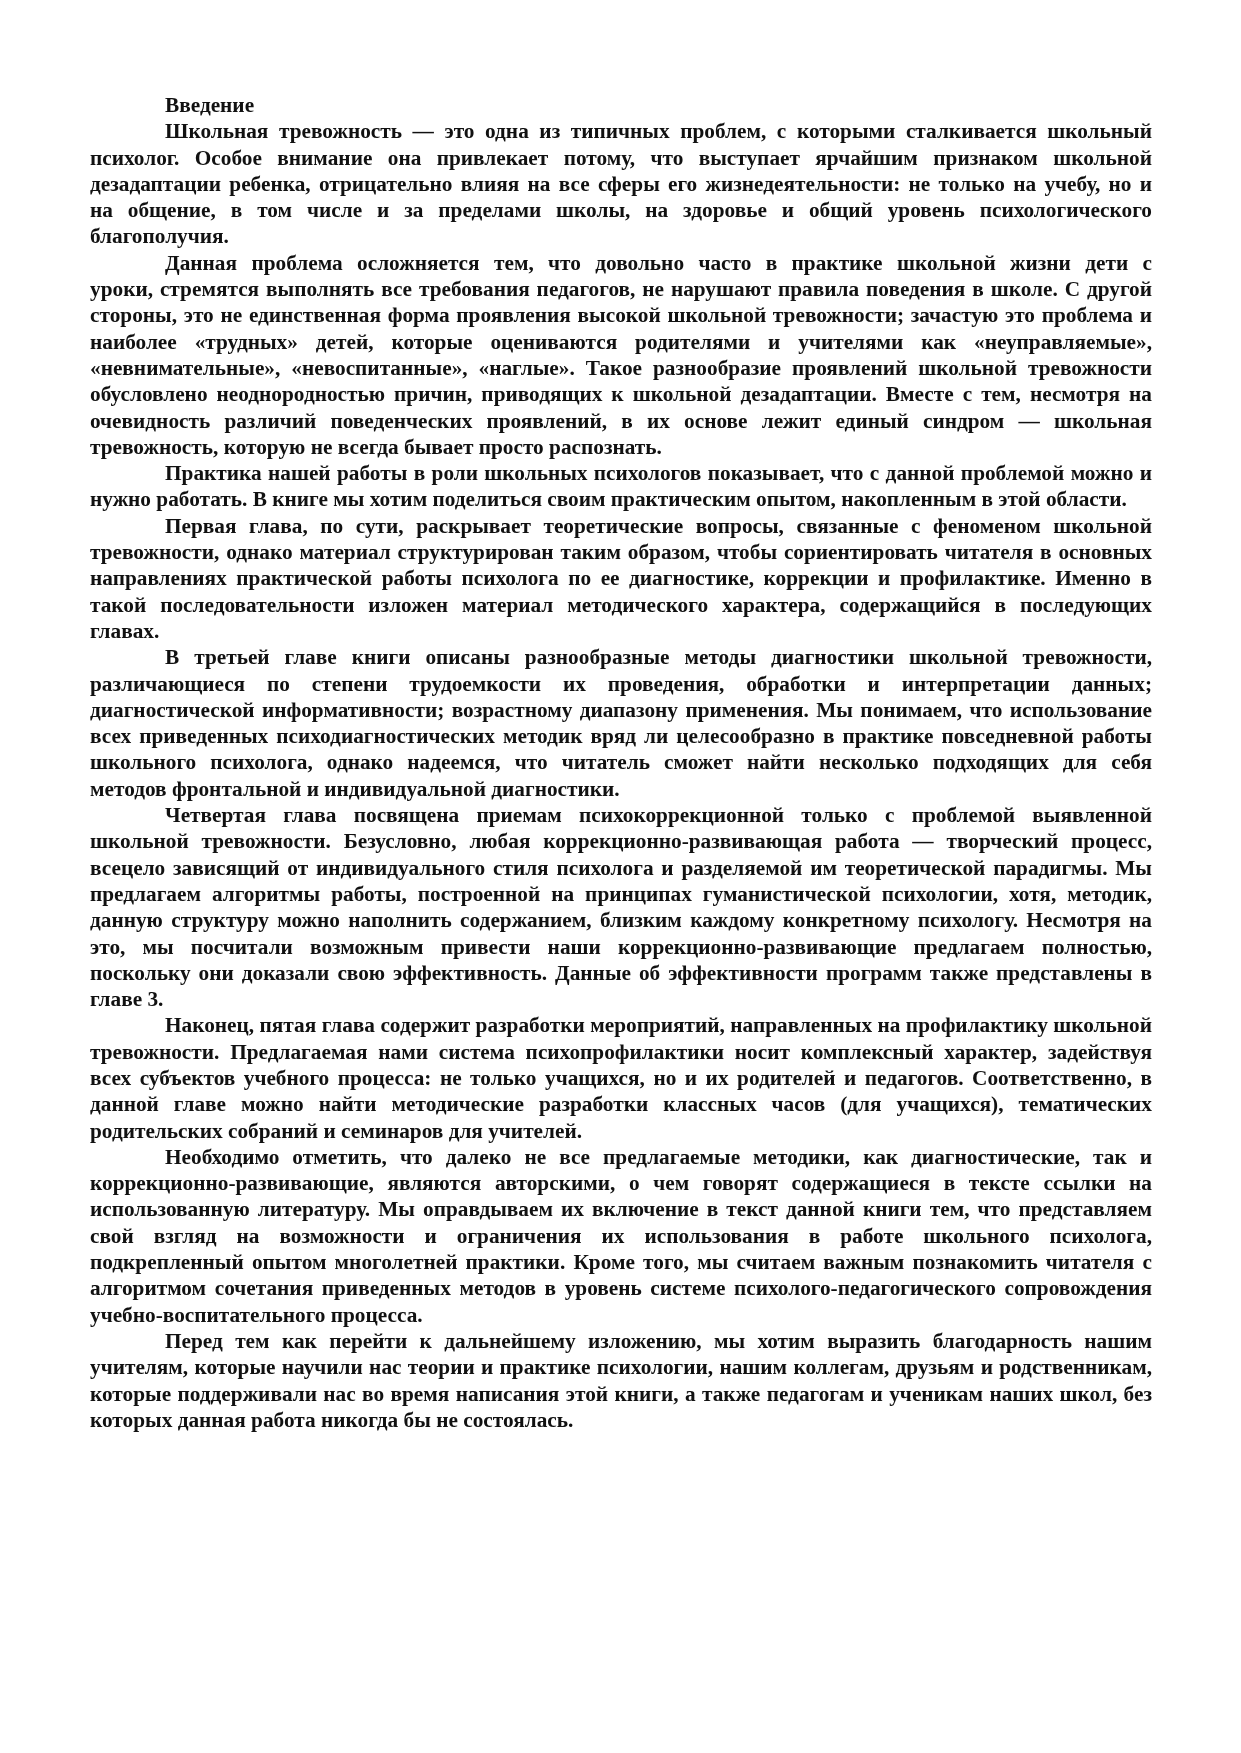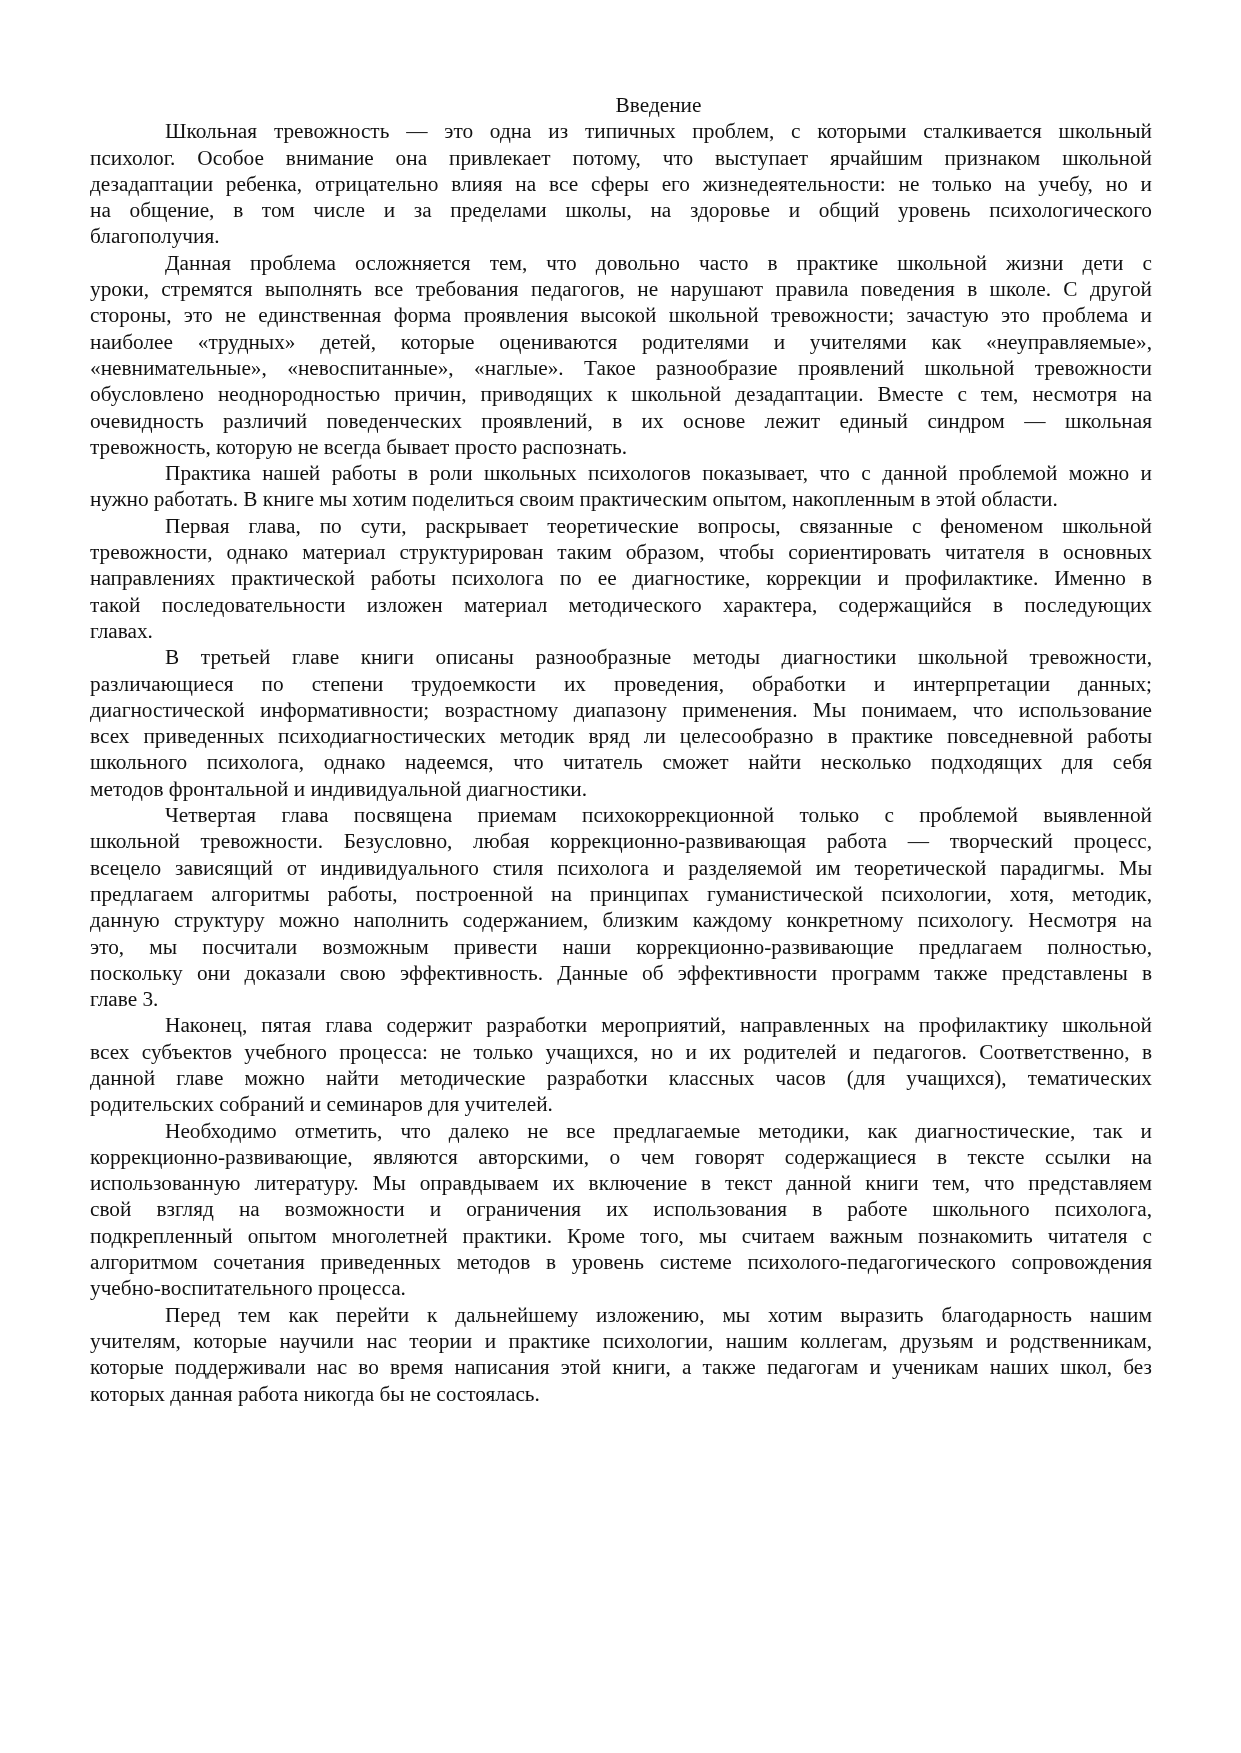--- a/index.html
+++ b/index.html
@@ -3,26 +3,26 @@
 <meta charset="utf-8">
 <style>
   html, body { margin: 0; padding: 0; background: #ffffff; }
   body { width: 1241px; height: 1753px; position: relative; overflow: hidden; }
   .page {
     position: absolute; left: 90px; top: 92px; width: 1062px;
     font-family: "Liberation Serif", "DejaVu Serif", serif;
     font-size: 21.3px; line-height: 26.3px; color: #111111;
   }
   .title {
-    font-weight: normal; text-align: center; padding-left: 75px;
+    font-weight: bold; padding-left: 75px;
     height: 26.3px; white-space: nowrap;
   }
   .line {
     display: block; height: 26.3px; white-space: nowrap;
-    text-align: justify; text-align-last: justify;
+    text-align: justify; text-align-last: justify; font-weight: bold;
   }
   .line.first { padding-left: 75px; }
   .line.last { text-align: center; text-align-last: left; }
 </style>
 </head>
 <body>
 
 <div class="page">
   <div class="title">Введение</div>
   <div id="paragraphs">
@@ -67,20 +67,21 @@
         <span class="line">школьной тревожности. Безусловно, любая коррекционно-развивающая работа — творческий процесс,</span>
         <span class="line">всецело зависящий от индивидуального стиля психолога и разделяемой им теоретической парадигмы. Мы</span>
         <span class="line">предлагаем алгоритмы работы, построенной на принципах гуманистической психологии, хотя, методик,</span>
         <span class="line">данную структуру можно наполнить содержанием, близким каждому конкретному психологу. Несмотря на</span>
         <span class="line">это, мы посчитали возможным привести наши коррекционно-развивающие предлагаем полностью,</span>
         <span class="line">поскольку они доказали свою эффективность. Данные об эффективности программ также представлены в</span>
         <span class="line last">главе 3.</span>
       </div>
       <div class="paragraph">
         <span class="line first">Наконец, пятая глава содержит разработки мероприятий, направленных на профилактику школьной</span>
+        <span class="line">тревожности. Предлагаемая нами система психопрофилактики носит комплексный характер, задействуя</span>
         <span class="line">всех субъектов учебного процесса: не только учащихся, но и их родителей и педагогов. Соответственно, в</span>
         <span class="line">данной главе можно найти методические разработки классных часов (для учащихся), тематических</span>
         <span class="line last">родительских собраний и семинаров для учителей.</span>
       </div>
       <div class="paragraph">
         <span class="line first">Необходимо отметить, что далеко не все предлагаемые методики, как диагностические, так и</span>
         <span class="line">коррекционно-развивающие, являются авторскими, о чем говорят содержащиеся в тексте ссылки на</span>
         <span class="line">использованную литературу. Мы оправдываем их включение в текст данной книги тем, что представляем</span>
         <span class="line">свой взгляд на возможности и ограничения их использования в работе школьного психолога,</span>
         <span class="line">подкрепленный опытом многолетней практики. Кроме того, мы считаем важным познакомить читателя с</span>

